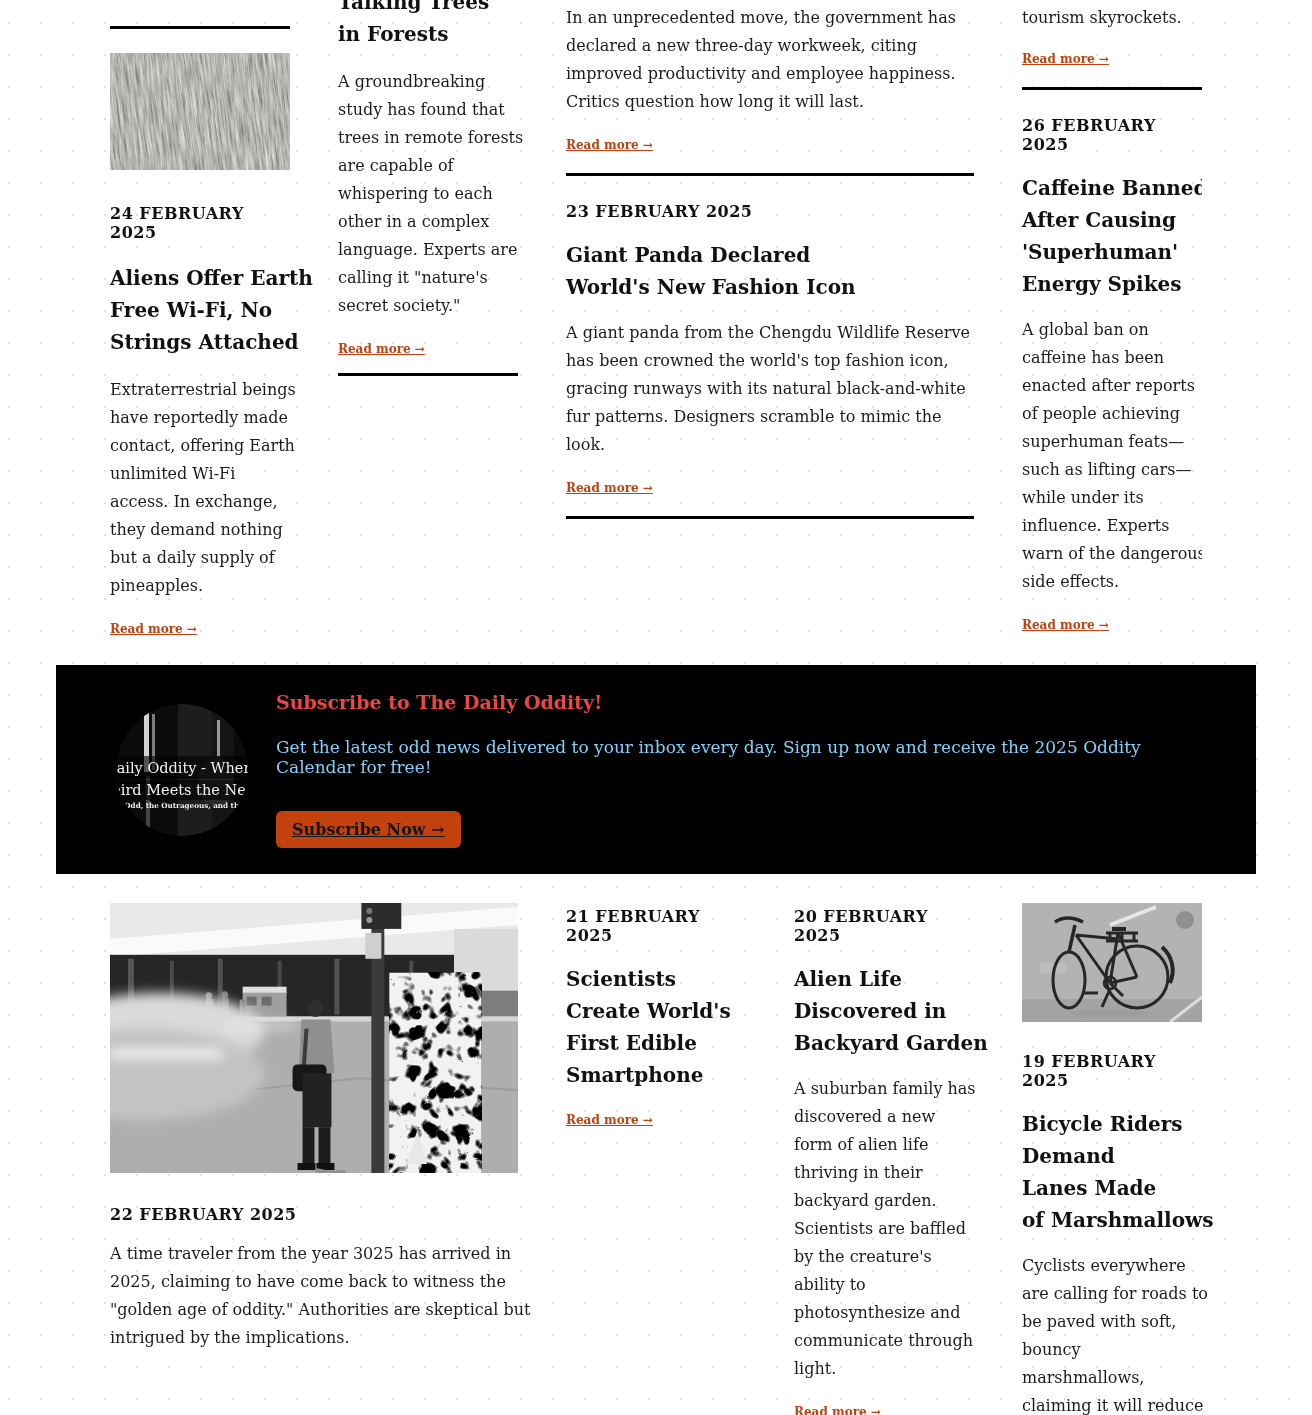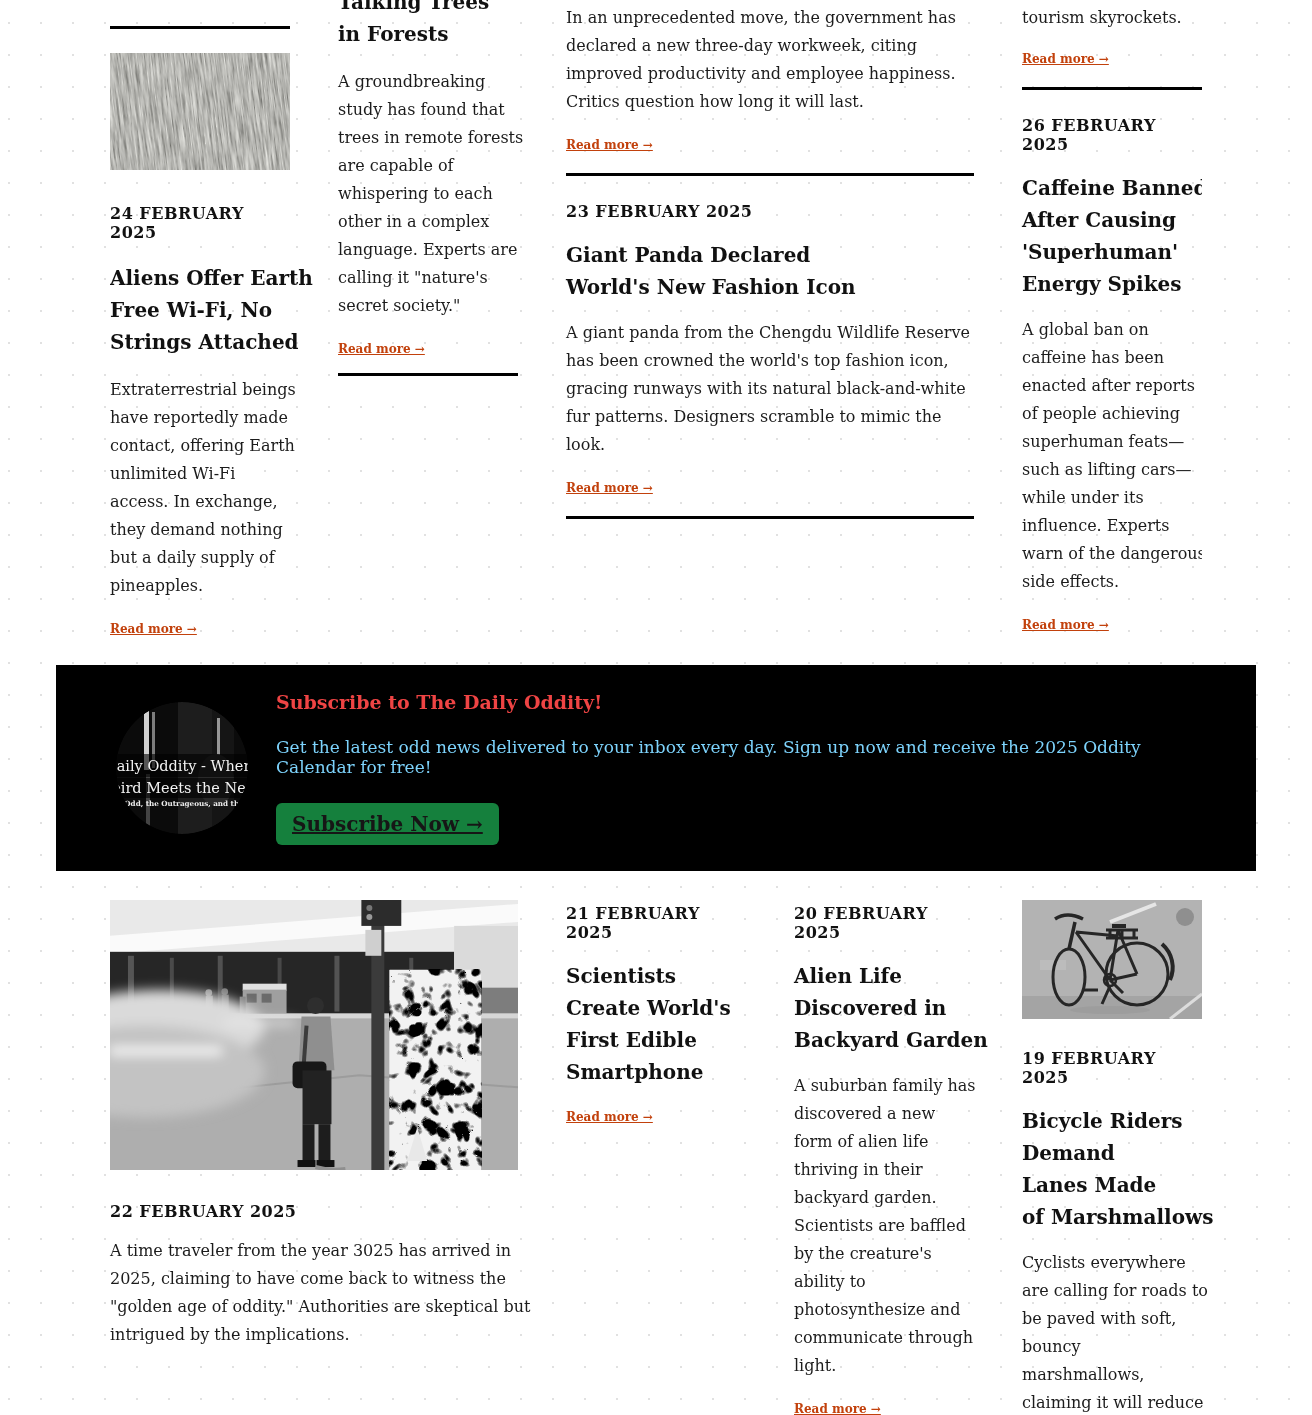--- a/index.html
+++ b/index.html
@@ -38,22 +38,22 @@
   .pt4{padding-top:4px}
   .pull14{margin-top:-14px}
 
   .banner { width: 1200px; margin: 15px auto 0 auto; background: #000;
             display: flex; align-items: center; gap: 28px; padding: 26px 60px; }
   .banner-logo { width: 132px; height: 132px; flex: none; border-radius: 50%; overflow: hidden; }
   .banner-logo svg { display:block; width:132px; height:132px; }
   .banner-body { flex: 1; }
   .banner-head { font-size: 19px; font-weight: 700; color: #ef4444; }
   .banner-text { font-size: 17px; color: #7dd3fc; margin-top: 24px; }
-  .subscribe-btn { display: inline-block; margin-top: 26px; background: #15803d; color: #161616;
-            font-family: inherit; font-weight: 700; font-size: 20px; text-decoration: underline;
+  .subscribe-btn { display: inline-block; margin-top: 34px; background: #c2410c; color: #161616;
+            font-family: inherit; font-weight: 700; font-size: 16px; text-decoration: underline;
             padding: 9px 16px; border: none; border-radius: 6px; cursor: pointer; }
 </style>
 </head>
 <body>
 
 <div class="page">
 
   <div class="grid section-top">
 
     <article>

